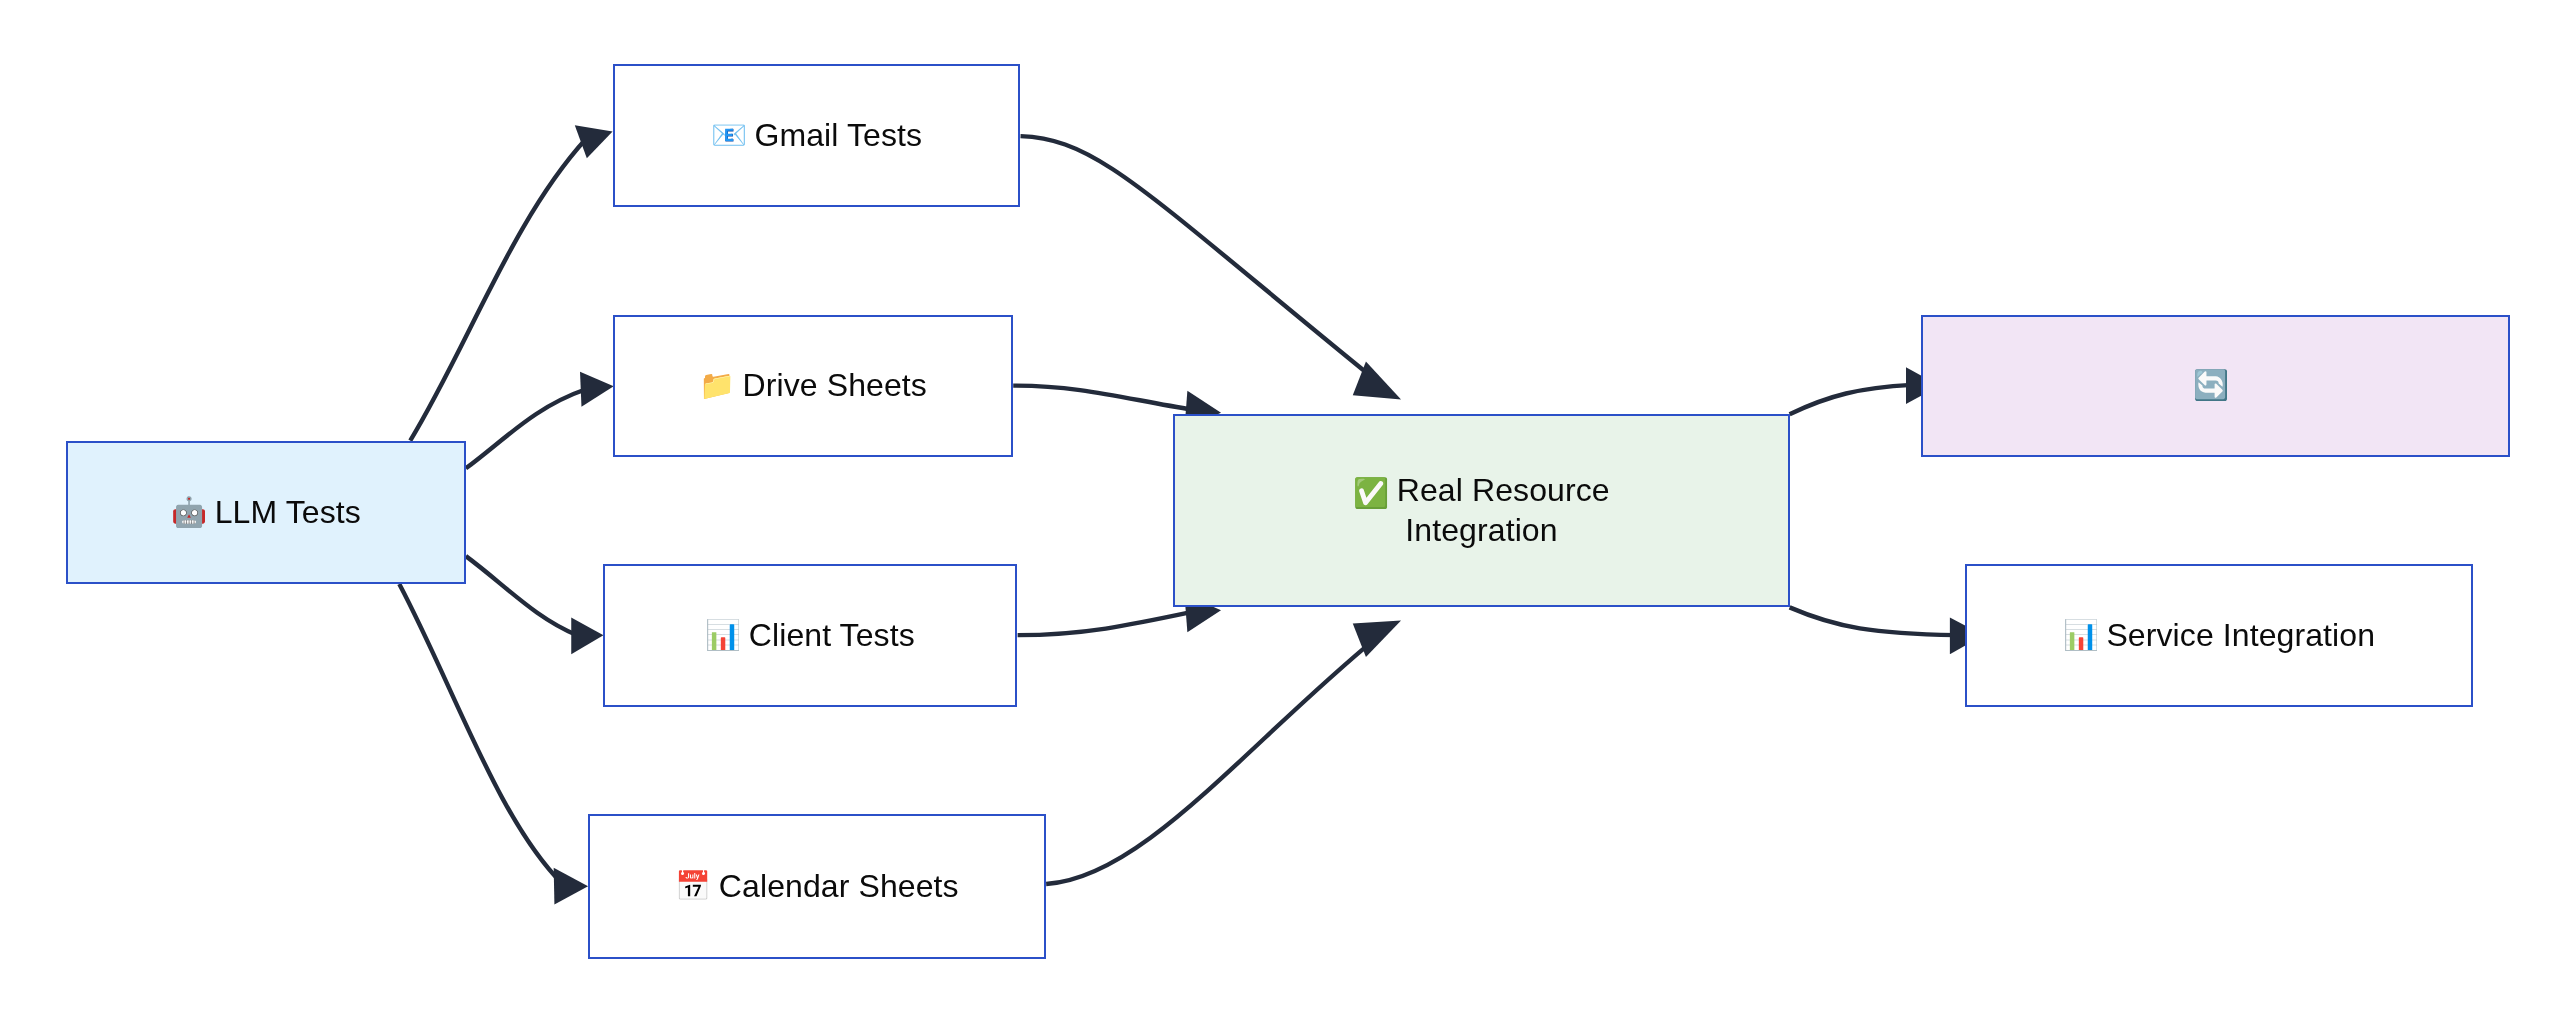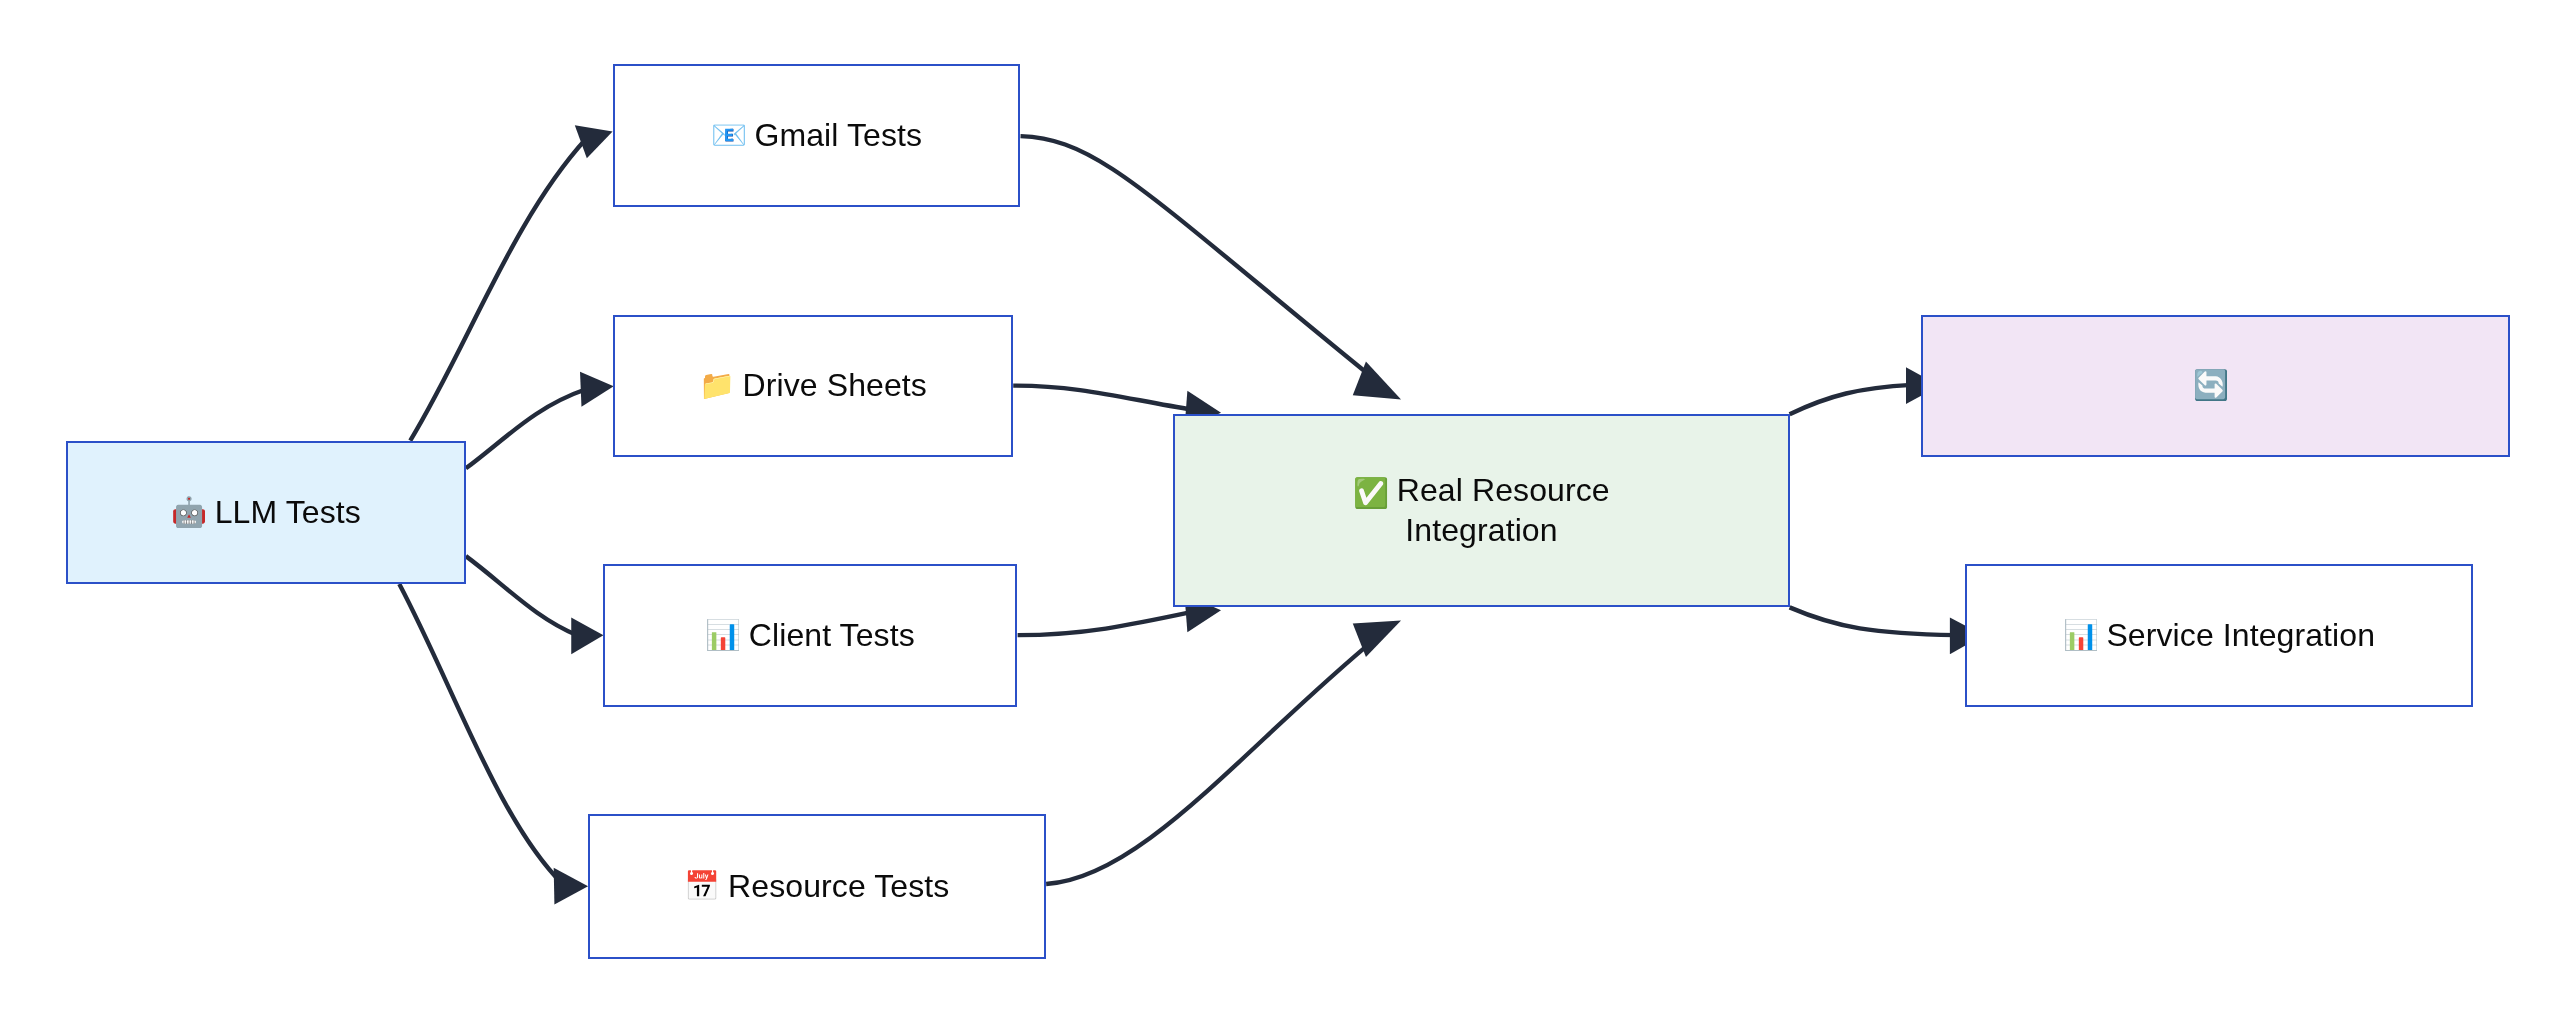--- a/index.html
+++ b/index.html
@@ -162,21 +162,21 @@
   <div class="node" id="node-sheets-tests" style="background: rgb(255, 255, 255); border-color: rgb(43, 80, 200); color: rgb(11, 11, 11);">
     <span class="node-inner">
       <span class="node-emoji">📊</span>
       <span class="node-label">Client Tests</span>
     </span>
   </div>
 
   <div class="node" id="node-calendar-tests" style="background: rgb(255, 255, 255); border-color: rgb(43, 80, 200); color: rgb(11, 11, 11);">
     <span class="node-inner">
       <span class="node-emoji">📅</span>
-      <span class="node-label">Resource Tests</span>
+      <span class="node-label">Calendar Sheets</span>
     </span>
   </div>
 
   <div class="node" id="node-real-resource" style="background: rgb(232, 243, 233); border-color: rgb(43, 80, 200); color: rgb(11, 11, 11);">
     <span class="node-stack">
       <span class="node-emoji">✅</span><span class="node-label" style="display:inline">Real Resource
 Integration</span>
     </span>
   </div>
 

